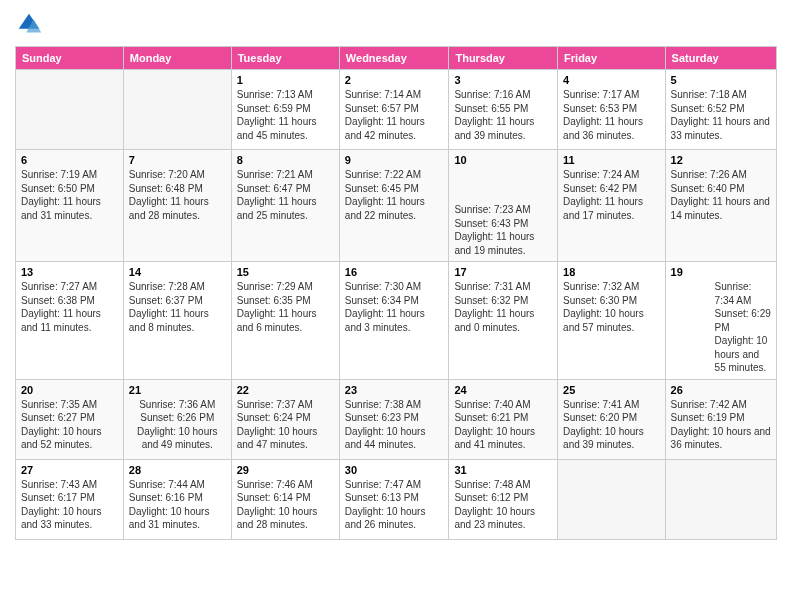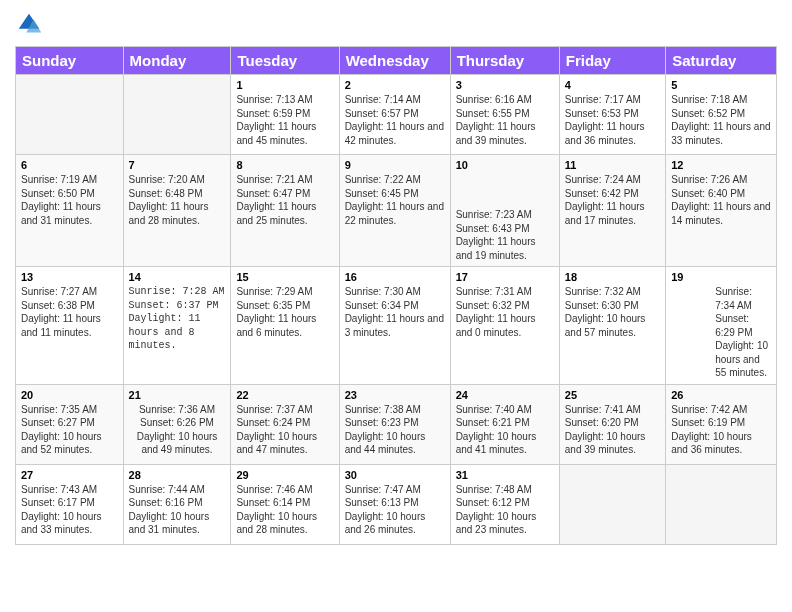--- a/index.html
+++ b/index.html
@@ -49,25 +49,25 @@
     .subtitle {
       font-size: 14px;
       color: #555;
     }
     .calendar {
       width: 100%;
       border-collapse: collapse;
       font-size: 10px;
     }
     .calendar th {
-      background-color: #8b5cf6;
+      background-color: #ec4899;
       color: #fff;
       text-align: left;
       padding: 5px 6px;
-      font-size: 15px;
+      font-size: 11px;
       font-weight: bold;
       border: 1px solid #ccc;
     }
     .calendar td {
       border: 1px solid #ccc;
       vertical-align: top;
       padding: 4px 5px;
       width: 113px;
       height: 80px;
       background: #fff;
@@ -137,21 +137,21 @@
 Daylight: 11 hours and 45 minutes.</div>
           </td>
           <td>
             <span class="day-num">2</span>
             <div class="day-info" style="white-space: pre-line;">Sunrise: 7:14 AM
 Sunset: 6:57 PM
 Daylight: 11 hours and 42 minutes.</div>
           </td>
           <td>
             <span class="day-num">3</span>
-            <div class="day-info" style="white-space: pre-line;">Sunrise: 6:16 AM
+            <div class="day-info" style="white-space: pre-line;">Sunrise: 7:16 AM
 Sunset: 6:55 PM
 Daylight: 11 hours and 39 minutes.</div>
           </td>
           <td>
             <span class="day-num">4</span>
             <div class="day-info" style="white-space: pre-line;">Sunrise: 7:17 AM
 Sunset: 6:53 PM
 Daylight: 11 hours and 36 minutes.</div>
           </td>
           <td>
@@ -207,21 +207,21 @@
         </tr>
         <tr>
           <td>
             <span class="day-num">13</span>
             <div class="day-info" style="white-space: pre-line;">Sunrise: 7:27 AM
 Sunset: 6:38 PM
 Daylight: 11 hours and 11 minutes.</div>
           </td>
           <td>
             <span class="day-num">14</span>
-            <div class="day-info" style="white-space: pre-line; font-family: Liberation Mono, monospace;">Sunrise: 7:28 AM
+            <div class="day-info" style="white-space: pre-line;">Sunrise: 7:28 AM
 Sunset: 6:37 PM
 Daylight: 11 hours and 8 minutes.</div>
           </td>
           <td>
             <span class="day-num">15</span>
             <div class="day-info" style="white-space: pre-line;">Sunrise: 7:29 AM
 Sunset: 6:35 PM
 Daylight: 11 hours and 6 minutes.</div>
           </td>
           <td>

